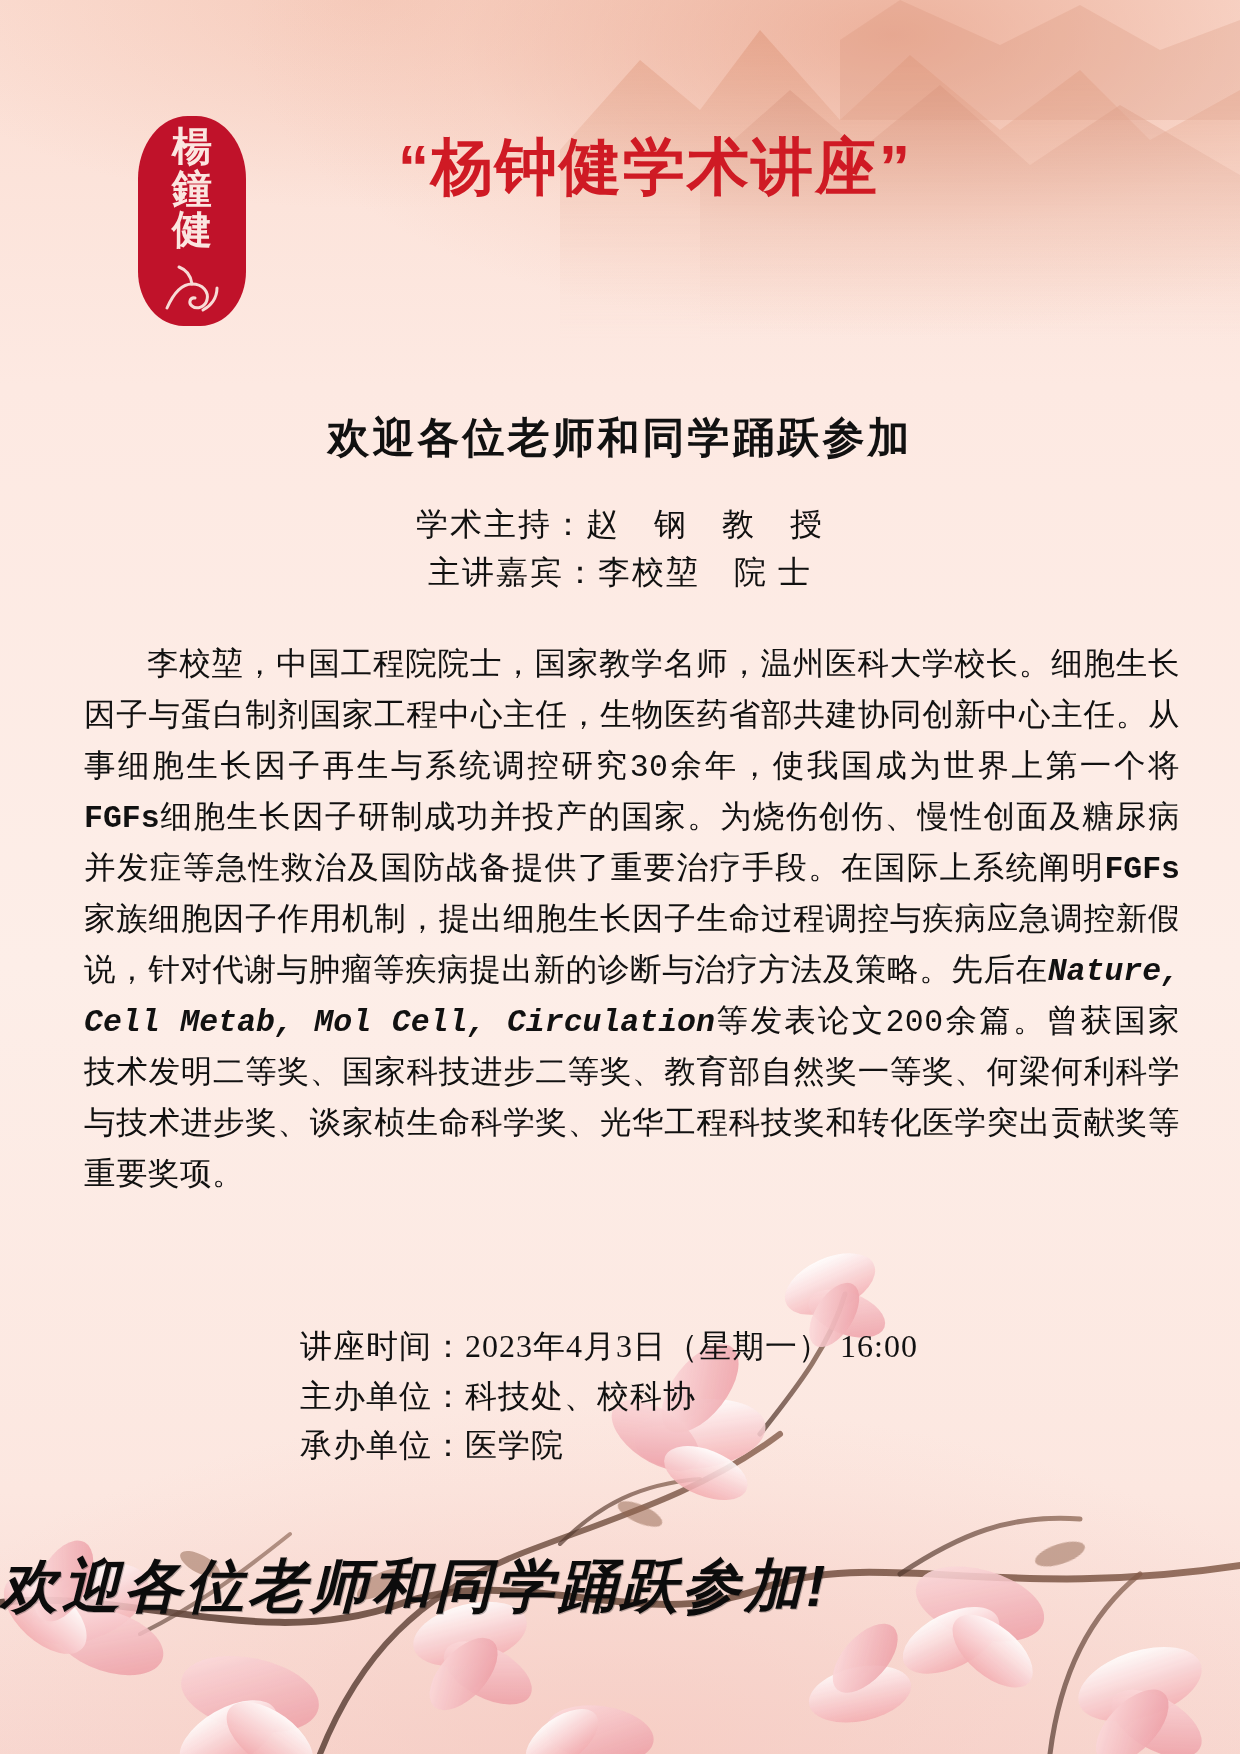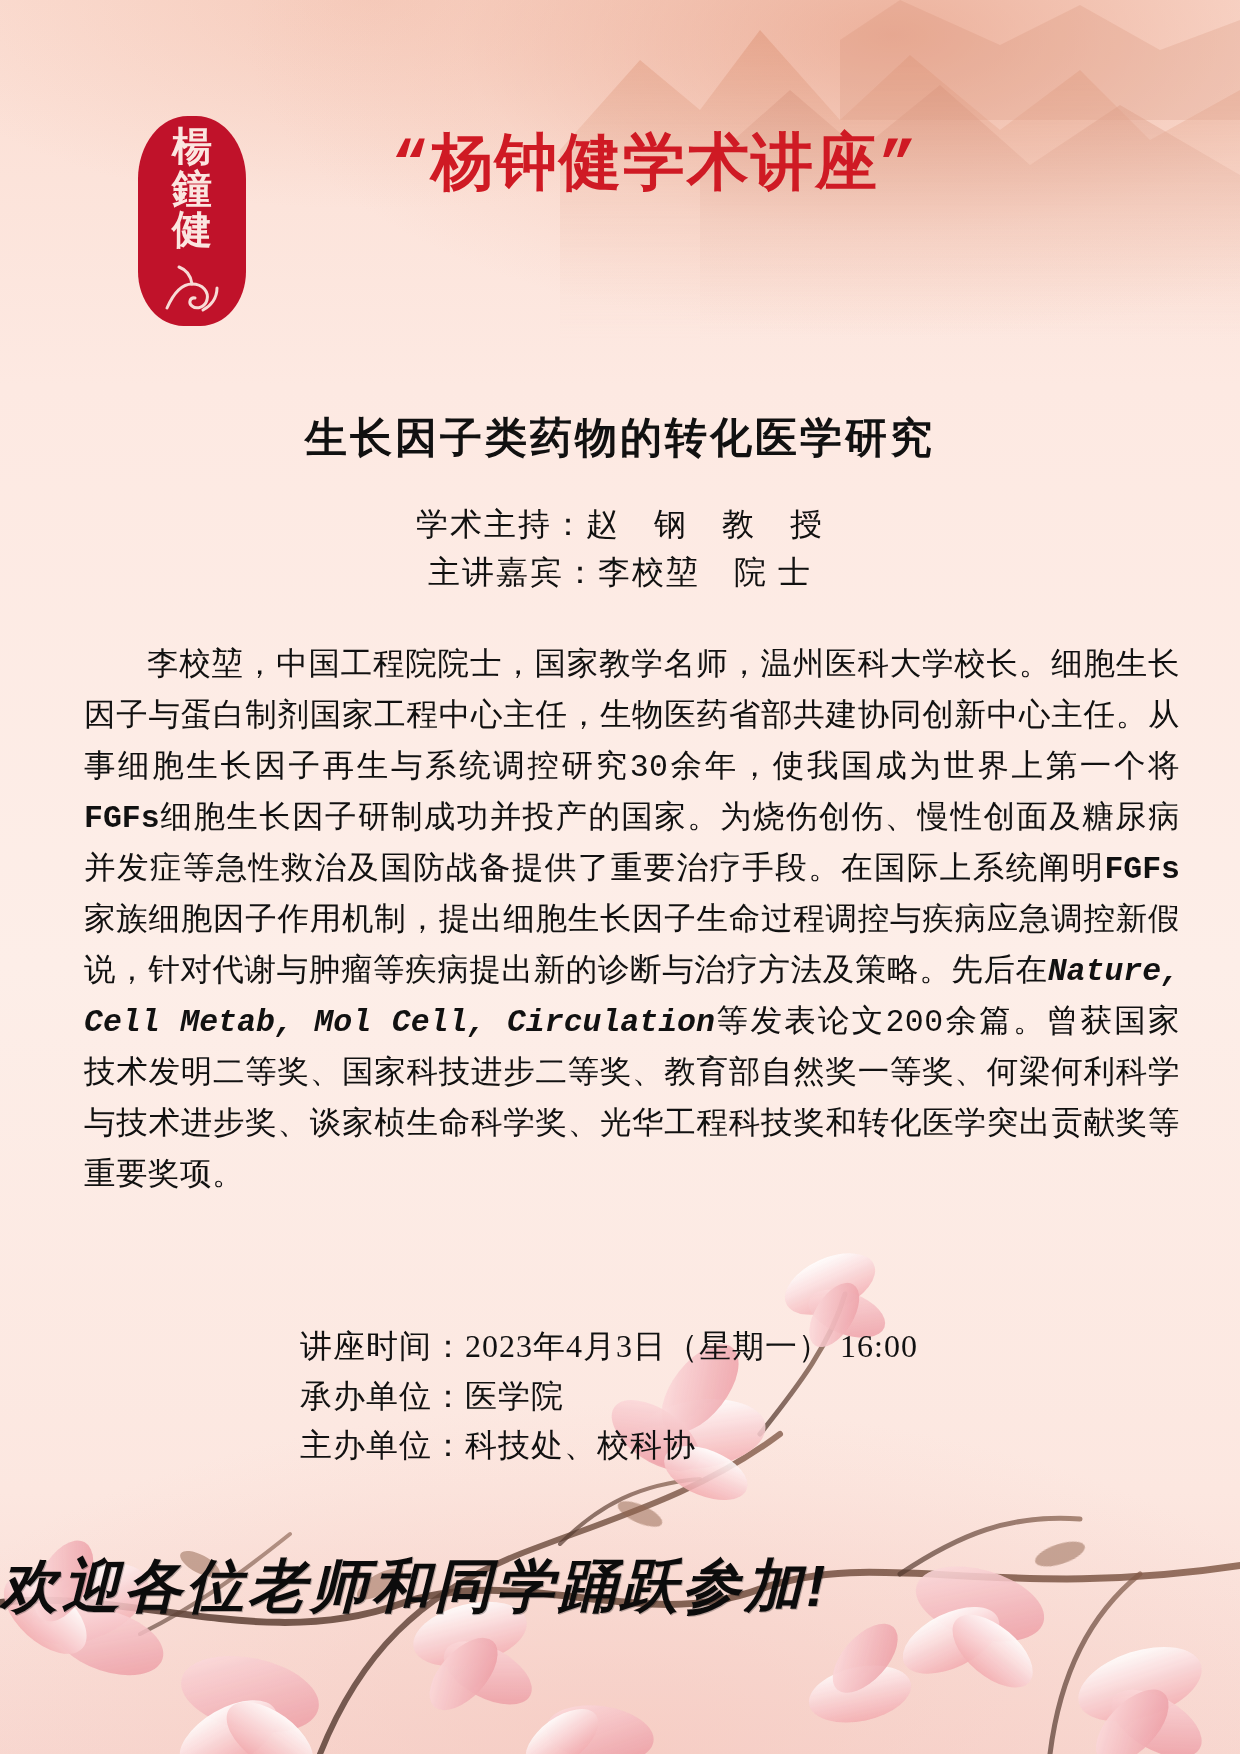--- a/index.html
+++ b/index.html
@@ -103,21 +103,21 @@
     top: 132px;
     width: 790px;
     text-align: center;
   }
   .title-line1 {
     color: #cf1a24;
     font-size: 62px;
     font-weight: bold;
     letter-spacing: 2px;
     line-height: 1.12;
-    font-family: Liberation Mono, monospace;
+    font-family: Liberation Sans, sans-serif;
   }
   .title-line2 {
     color: #cf1a24;
     font-size: 62px;
     font-weight: bold;
     letter-spacing: 4px;
     line-height: 1.25;
     font-family: "Liberation Sans", "DejaVu Sans", sans-serif;
   }
 
@@ -229,33 +229,33 @@
           <path d="M35,24 C34,16 30,10 22,7" fill="none" stroke="#fbe6e0" stroke-width="3" stroke-linecap="round"></path>
           <path d="M46,50 C54,46 60,38 60,28" fill="none" stroke="#fbe6e0" stroke-width="3" stroke-linecap="round"></path>
         </svg>
       </div>
     </div>
 
     <div class="title-block">
       <div class="title-line1">“杨钟健学术讲座”</div>
     </div>
 
-    <div class="subject">生长因子类药物的转化医学研究</div>
+    <div class="subject">欢迎各位老师和同学踊跃参加</div>
 
     <div class="speakers">
       <div>学术主持：赵　钢　教　授</div>
       <div>主讲嘉宾：李校堃　院 士</div>
     </div>
 
     <div class="bio"><span>李校堃，中国工程院院士，国家教学名师，温州医科大学校长。细胞生长因子与蛋白制剂国家工程中心主任，生物医药省部共建协同创新中心主任。从事细胞生长因子再生与系统调控研究30余年，使我国成为世界上第一个将</span><span class="latin">FGFs</span><span>细胞生长因子研制成功并投产的国家。为烧伤创伤、慢性创面及糖尿病并发症等急性救治及国防战备提供了重要治疗手段。在国际上系统阐明</span><span class="latin">FGFs</span><span>家族细胞因子作用机制，提出细胞生长因子生命过程调控与疾病应急调控新假说，针对代谢与肿瘤等疾病提出新的诊断与治疗方法及策略。先后在</span><span class="journals">Nature, Cell Metab, Mol Cell, Circulation</span><span>等发表论文200余篇。曾获国家技术发明二等奖、国家科技进步二等奖、教育部自然奖一等奖、何梁何利科学与技术进步奖、谈家桢生命科学奖、光华工程科技奖和转化医学突出贡献奖等重要奖项。</span></div>
 
     <div class="details">
       <div>讲座时间：2023年4月3日（星期一） 16:00</div>
+      <div>主办单位：科技处、校科协</div>
       <div>承办单位：医学院</div>
-      <div>主办单位：科技处、校科协</div>
     </div>
 
     <div class="welcome">欢迎各位老师和同学踊跃参加!</div>
   </div>
 
   <svg class="flowers" viewBox="0 0 1240 620" preserveAspectRatio="none">
     <defs>
       <linearGradient id="pet" x1="0" y1="0" x2="0" y2="1">
         <stop offset="0%" stop-color="#ffffff" stop-opacity="0.95"></stop>
         <stop offset="100%" stop-color="#f2a9ae" stop-opacity="0.9"></stop>

